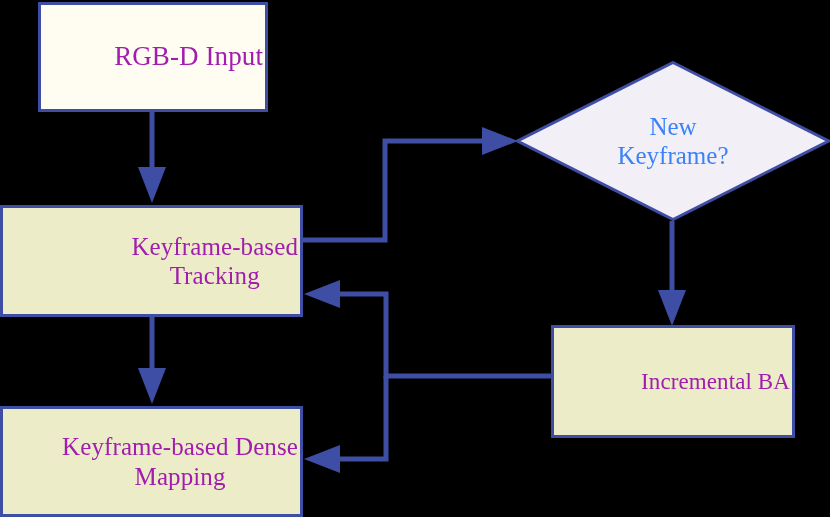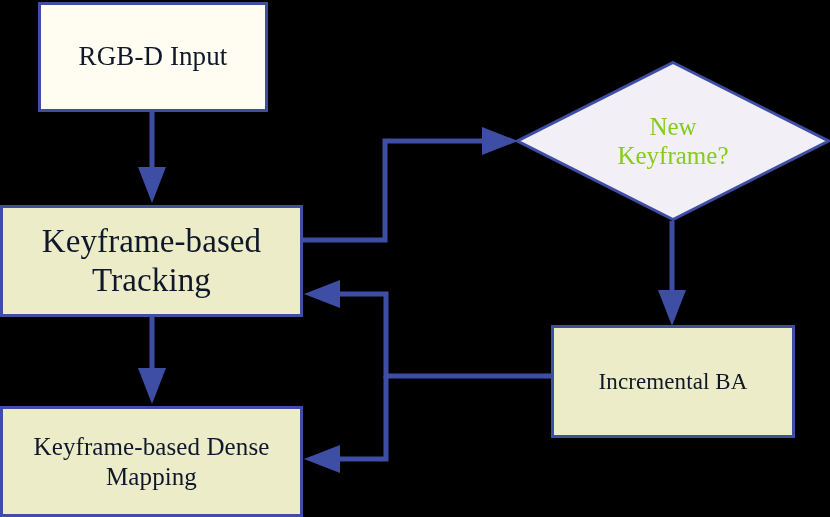--- a/index.html
+++ b/index.html
@@ -14,23 +14,23 @@
     height: 517px;
     background: #000000;
     overflow: hidden;
     font-family: "Liberation Serif", "DejaVu Serif", serif;
   }
   .node {
     position: absolute;
     box-sizing: border-box;
     display: flex;
     align-items: center;
-    justify-content: center;
+    justify-content: flex-end;
     text-align: center;
-    color: #0f172a;
+    color: #a21caf;
     line-height: 1.18;
     letter-spacing: 0.1px;
   }
   .box {
     border: 3px solid #3F4EA5;
   }
   .node-label {
     display: block;
     white-space: pre-line;
     padding: 0 2px;
@@ -46,21 +46,21 @@
   }
   .diamond-label {
     position: absolute;
     left: 0;
     top: 0;
     width: 100%;
     height: 100%;
     display: flex;
     align-items: center;
     justify-content: center;
-    color: #84cc16;
+    color: #3b82f6;
     text-align: center;
     white-space: pre-line;
     line-height: 1.18;
     pointer-events: none;
   }
   .conn {
     position: absolute;
     left: 0;
     top: 0;
     width: 830px;
@@ -85,21 +85,21 @@
       <path d="M 386 376 L 386 459 L 336 459" fill="none" stroke="#3F4EA5" stroke-width="5" stroke-linecap="butt" stroke-linejoin="miter"></path>
       <polygon points="340,445 340,473 304,459" fill="#3F4EA5"></polygon>
       <path d="M 152 317 L 152 370" fill="none" stroke="#3F4EA5" stroke-width="5" stroke-linecap="butt" stroke-linejoin="miter"></path>
       <polygon points="138,368 166,368 152,404" fill="#3F4EA5"></polygon>
     </svg>
 
   <div id="node-layer">
       <div class="node box" style="left: 38px; top: 2px; width: 230px; height: 110px; background: rgb(255, 252, 242); font-size: 27px;">
         <span class="node-label">RGB-D Input</span>
       </div>
-      <div class="node box" style="left: 0px; top: 205px; width: 303px; height: 112px; background: rgb(236, 237, 200); font-size: 33px;">
+      <div class="node box" style="left: 0px; top: 205px; width: 303px; height: 112px; background: rgb(236, 237, 200); font-size: 25px;">
         <span class="node-label">Keyframe-based
 Tracking</span>
       </div>
       <div class="node box" style="left: 0px; top: 406px; width: 303px; height: 111px; background: rgb(236, 237, 200); font-size: 25px;">
         <span class="node-label">Keyframe-based Dense
 Mapping</span>
       </div>
       <div class="diamond-wrap" style="left: 516px; top: 61px; width: 314px; height: 160px;">
         <svg width="314" height="160" viewBox="0 0 314 160">
           <polygon points="157,1.5 312.5,80 157,158.5 1.5,80" fill="#F2EFF7" stroke="#3F4EA5" stroke-width="3"></polygon>

